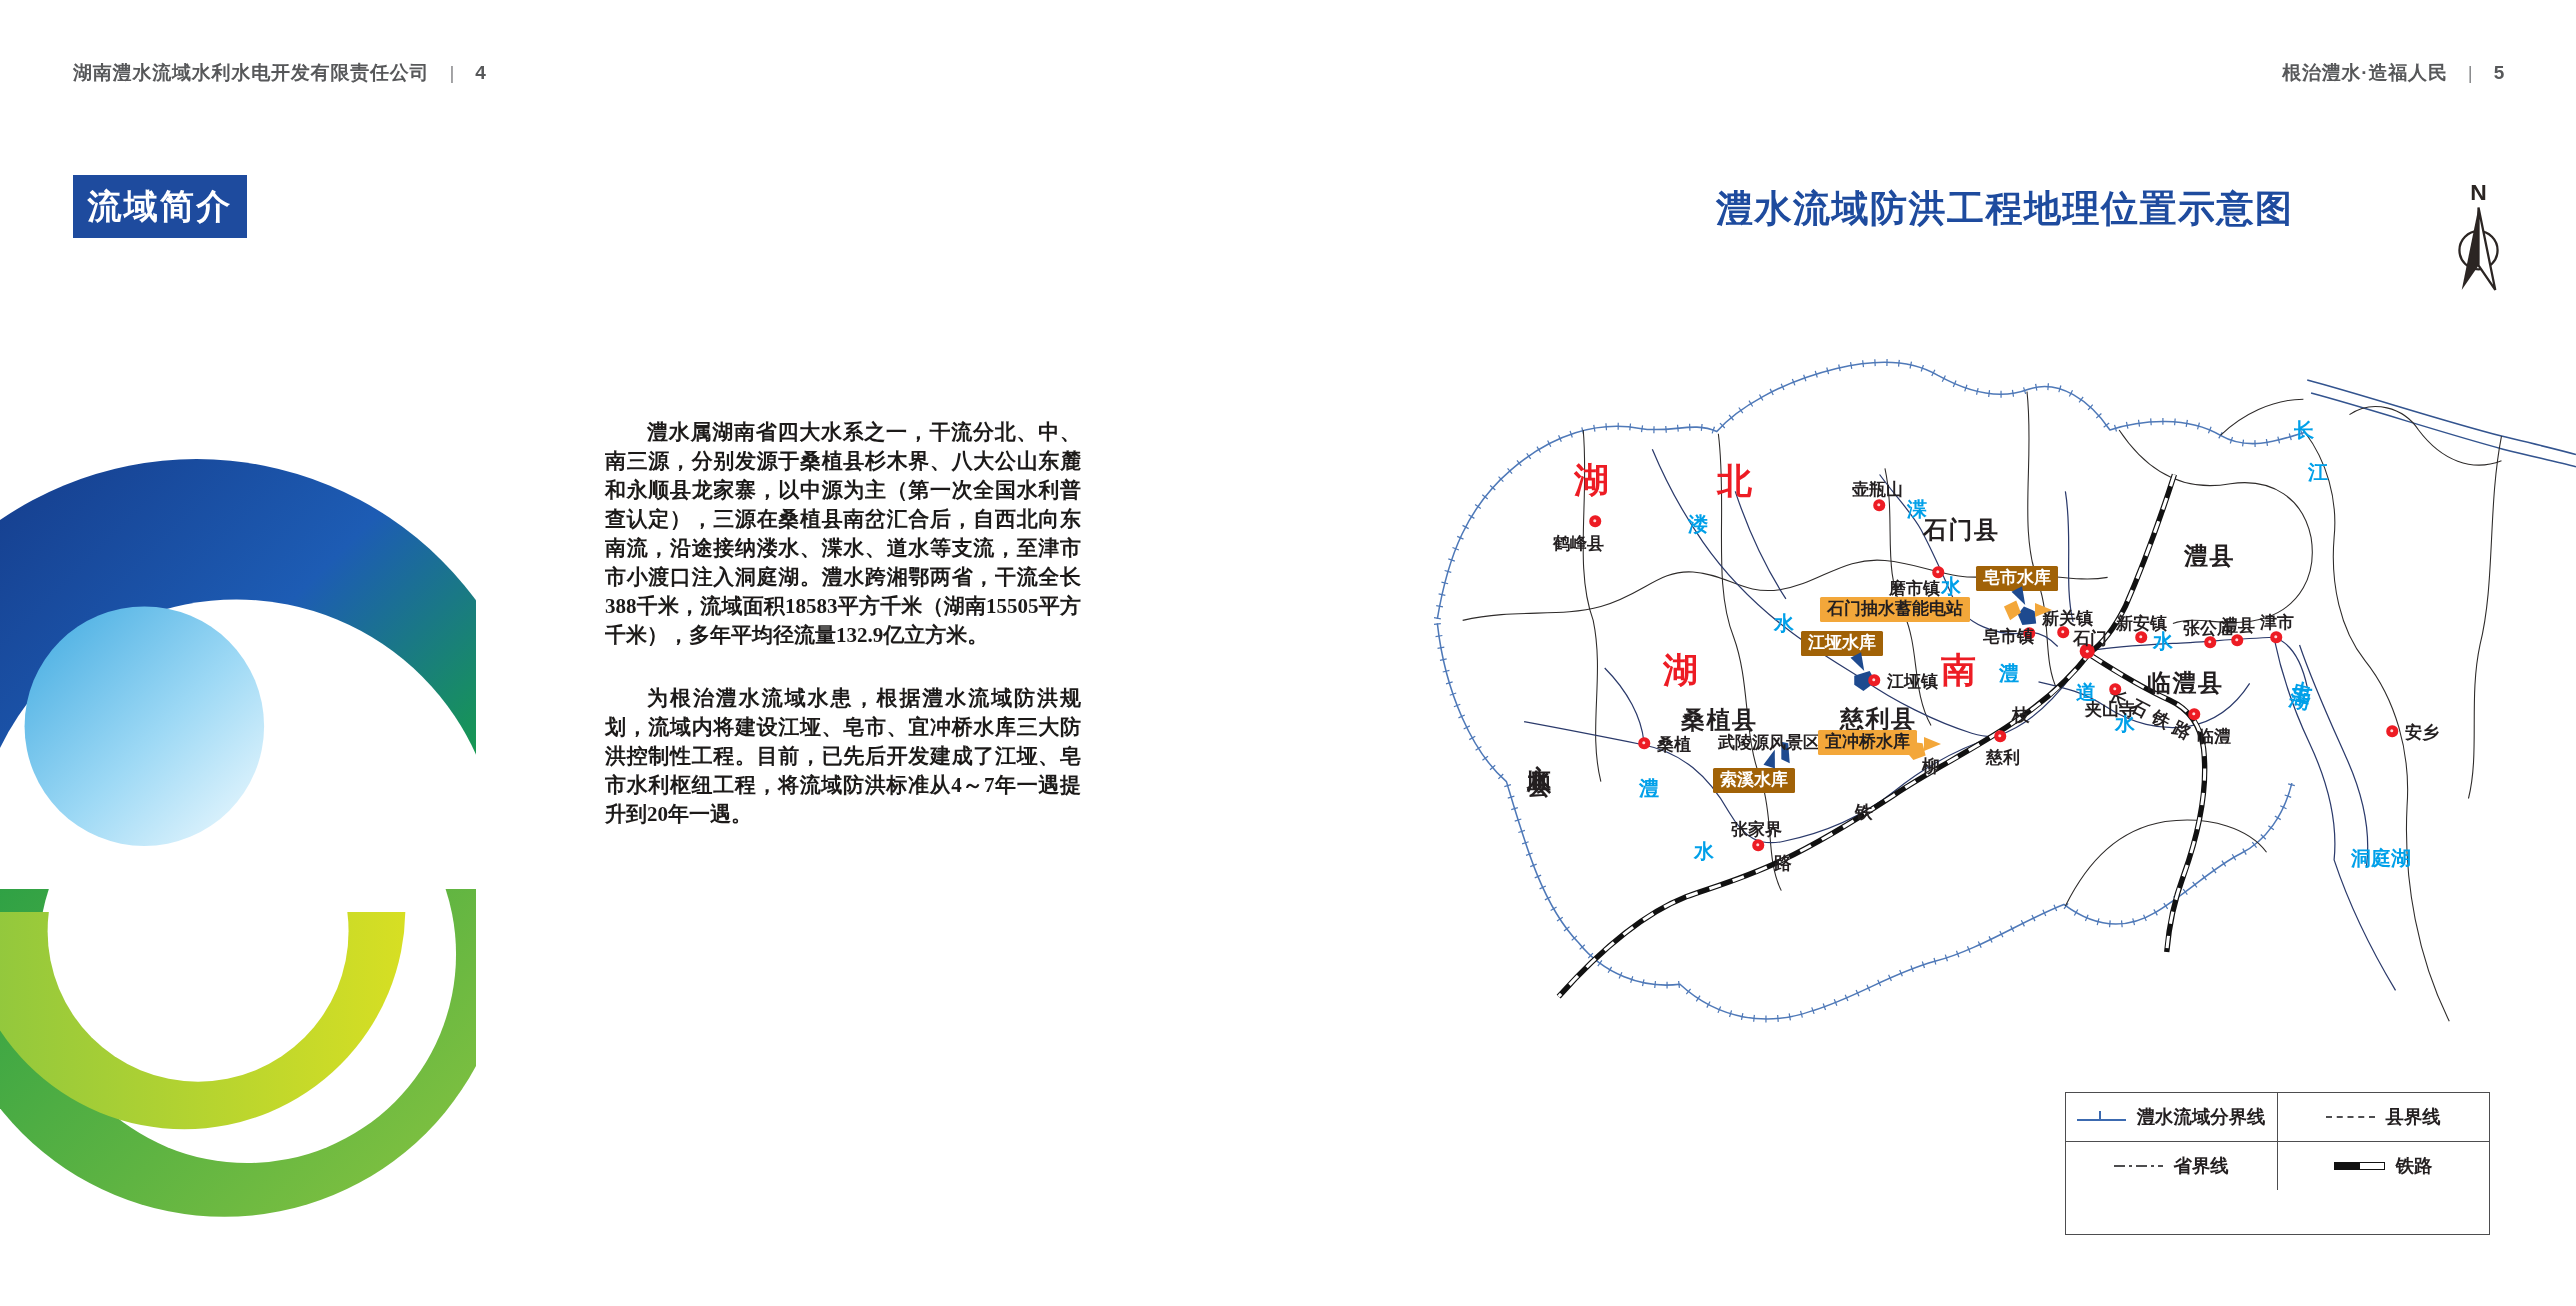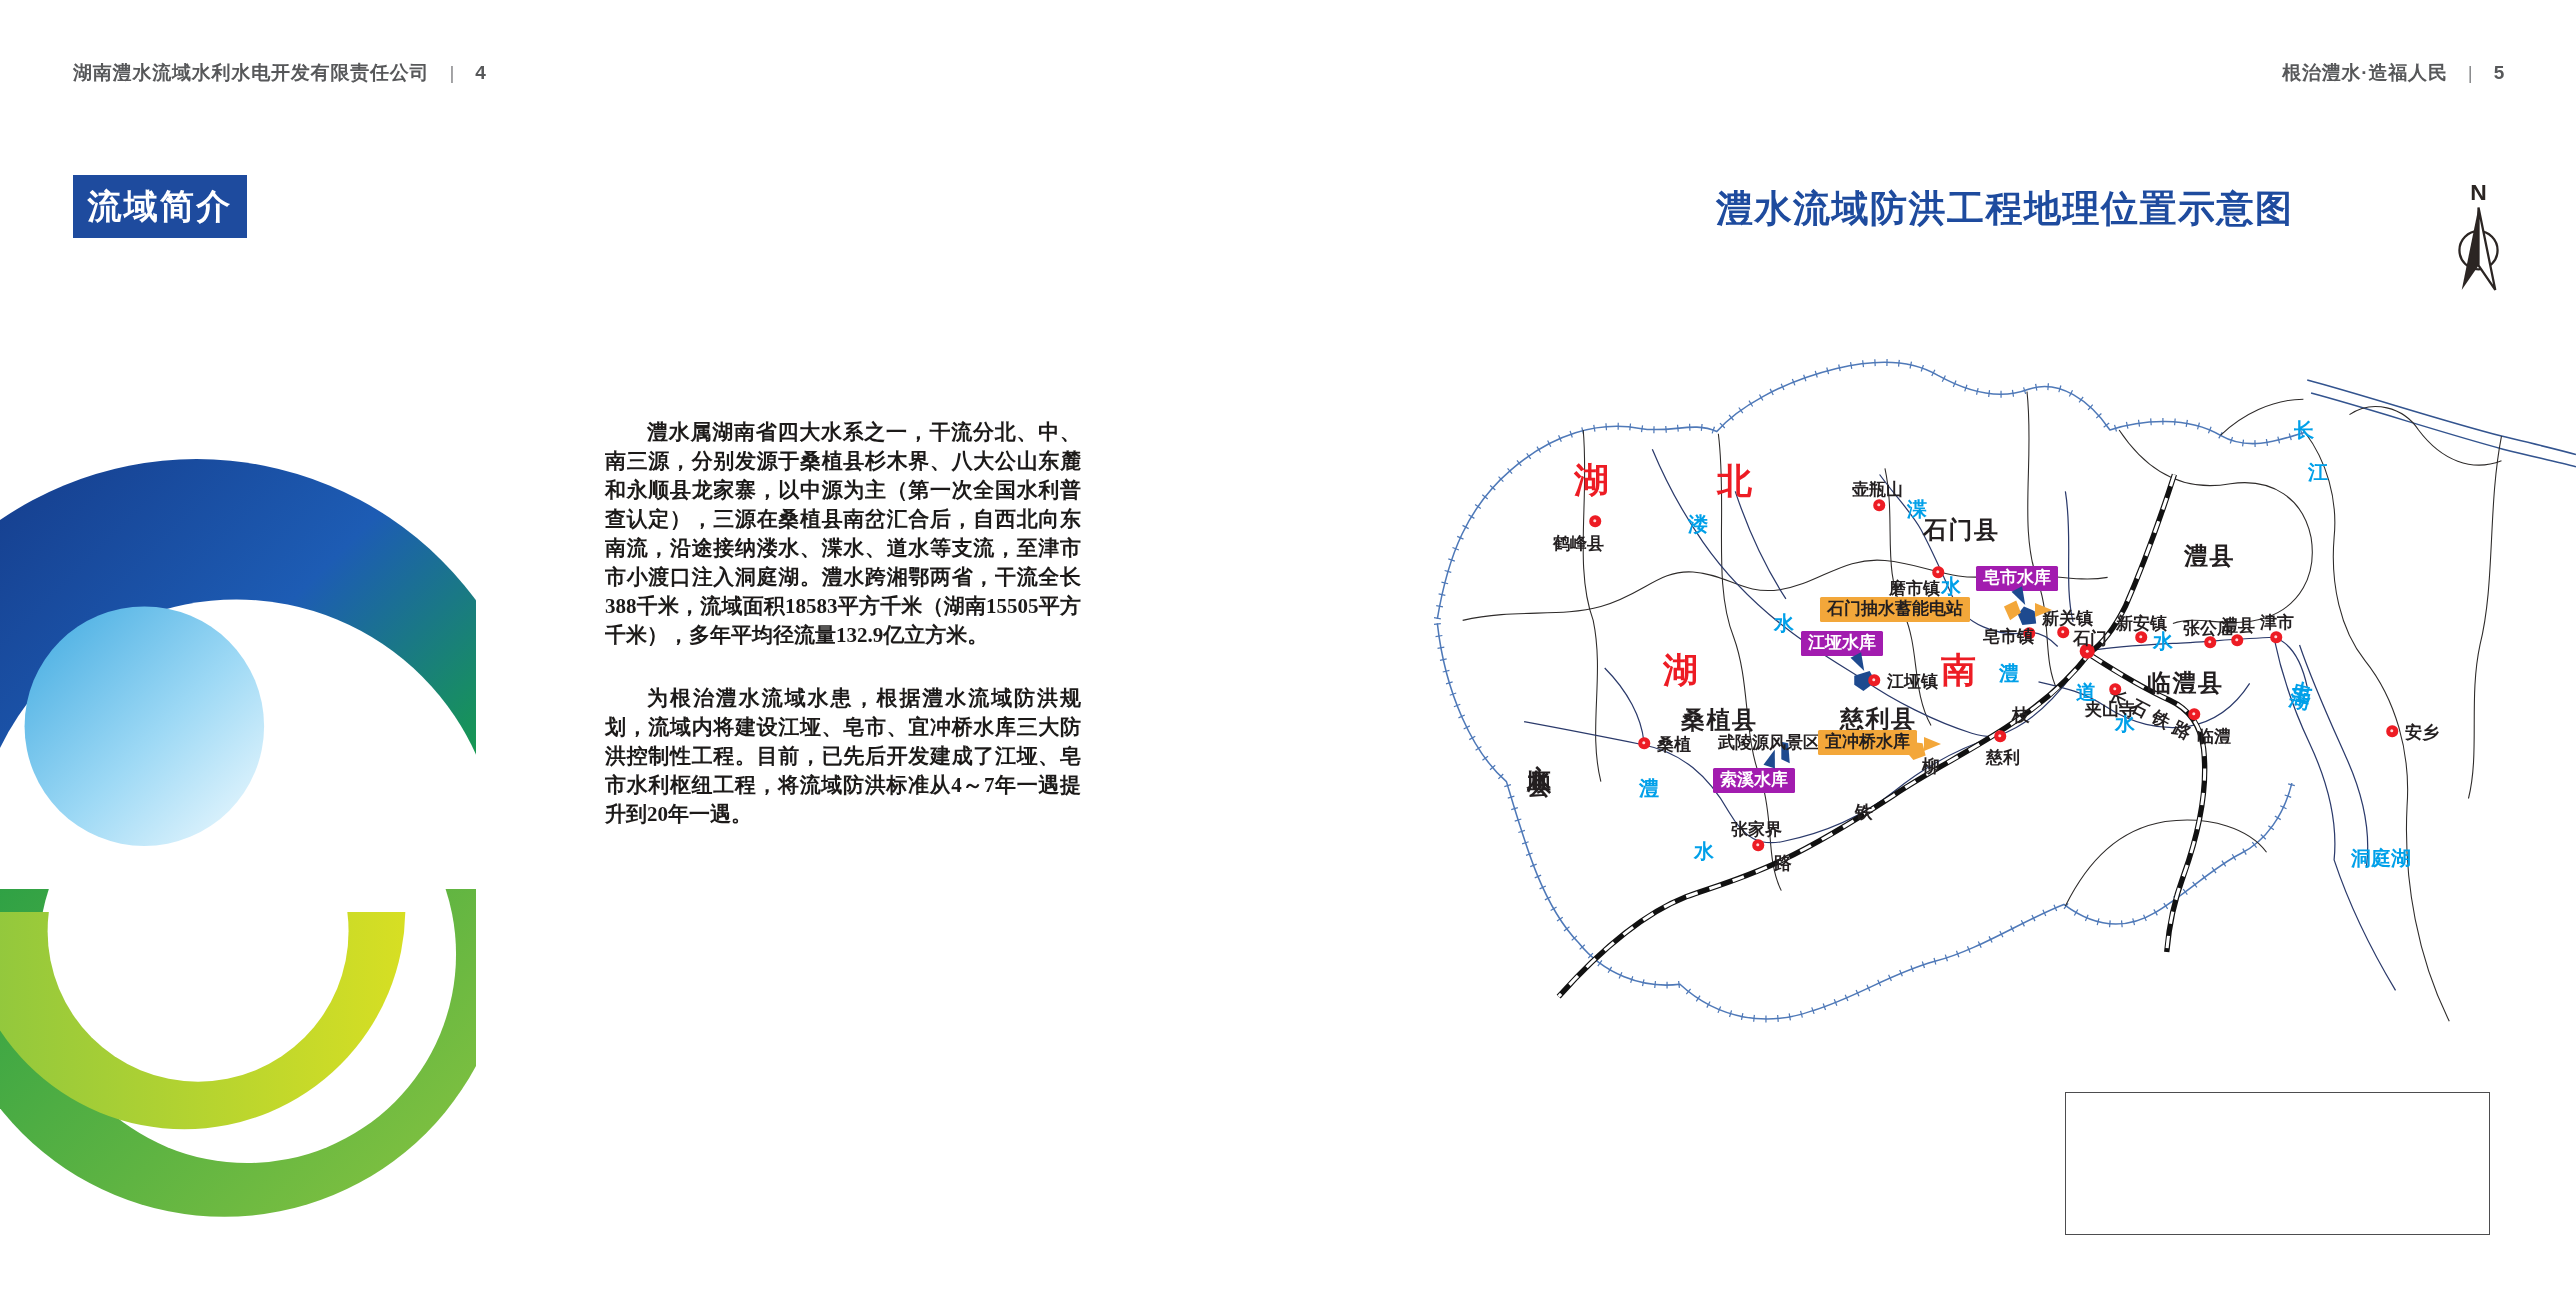--- a/index.html
+++ b/index.html
@@ -44,21 +44,21 @@
     position:absolute;width:11.5px;height:11.5px;border-radius:50%;background:#ed1c24;
     transform:translate(-50%,-50%);display:flex;align-items:center;justify-content:center;
   }
   .town-dot.big{width:14.6px;height:14.6px;}
   .dot-core{width:3.1px;height:3.1px;border-radius:50%;background:#ffd9d9;}
   .town-label{position:absolute;font-size:17px;font-weight:bold;color:#231f20;white-space:nowrap;}
   .callout{
     position:absolute;font-size:17px;font-weight:bold;white-space:nowrap;
     padding:2.3px 7px;border-radius:1.5px;line-height:20px;
   }
-  .callout.blue{background:#a21caf;color:#ffffff;}
+  .callout.blue{background:#a16207;color:#ffffff;}
   .callout.orange{background:#f3a73a;color:#231f20;}
   .tail{position:absolute;width:0;height:0;}
   .blue{--c:#1e4a8f;}
   .orange{--c:#f3a73a;}
   .tail.down{border-left:6.1px solid transparent;border-right:6.1px solid transparent;border-top:18.4px solid var(--c);transform:rotate(-28deg);}
   .tail.up{border-left:6.1px solid transparent;border-right:6.1px solid transparent;border-bottom:18.4px solid var(--c);transform:rotate(18deg);}
   .tail.right{border-top:7px solid transparent;border-bottom:7px solid transparent;border-left:17px solid var(--c);}
   
   #legend{
     position:absolute;left:2065px;top:1092px;width:425px;height:143px;
@@ -322,14 +322,35 @@
     <span class="tail down blue" style="left: 2015px; top: 588px;"></span>
     <div class="callout blue" style="left: 1713px; top: 768px;">索溪水库</div>
     <span class="tail up blue" style="left: 1766px; top: 749px;"></span>
     <div class="callout orange" style="left: 1820px; top: 597px;">石门抽水蓄能电站</div>
     <span class="tail right orange" style="left: 2035px; top: 603px;"></span>
     <div class="callout orange" style="left: 1818px; top: 730px;">宜冲桥水库</div>
     <span class="tail right orange" style="left: 1924px; top: 737px;"></span>
   </div>
 
 <div id="legend">
+  <div class="lg-grid">
+    <div class="lg-cell">
+      <span class="sym sym-basin">
+          <span class="ln"></span>
+          <span class="tick"></span>
+        </span>
+      <span class="lg-label">澧水流域分界线</span>
+    </div>
+    <div class="lg-cell">
+      <span class="sym sym-county"></span>
+      <span class="lg-label">县界线</span>
+    </div>
+    <div class="lg-cell">
+      <span class="sym sym-province"></span>
+      <span class="lg-label">省界线</span>
+    </div>
+    <div class="lg-cell">
+      <span class="sym sym-rail"></span>
+      <span class="lg-label">铁路</span>
+    </div>
+  </div>
 </div>
 
 
 </body></html>

